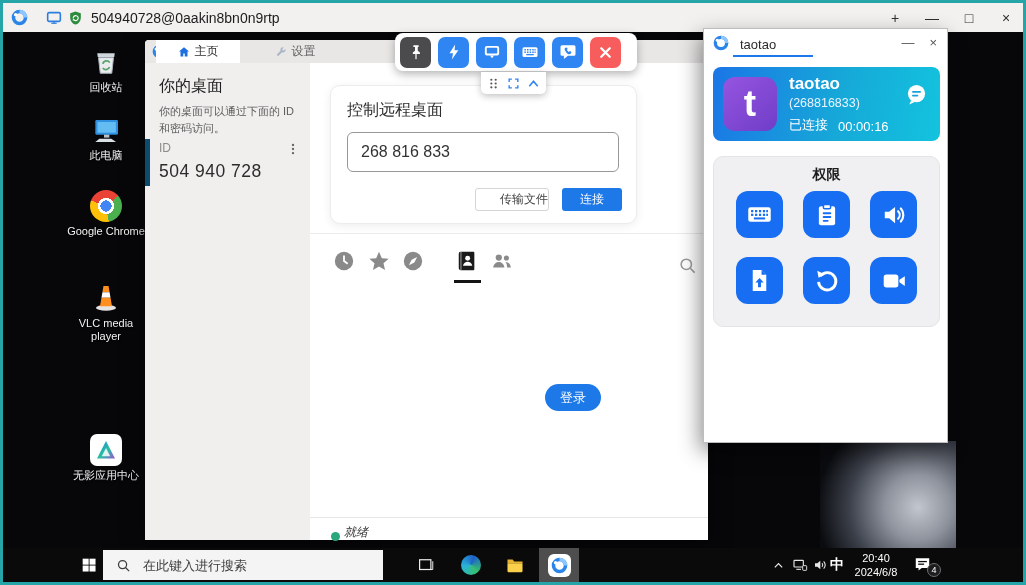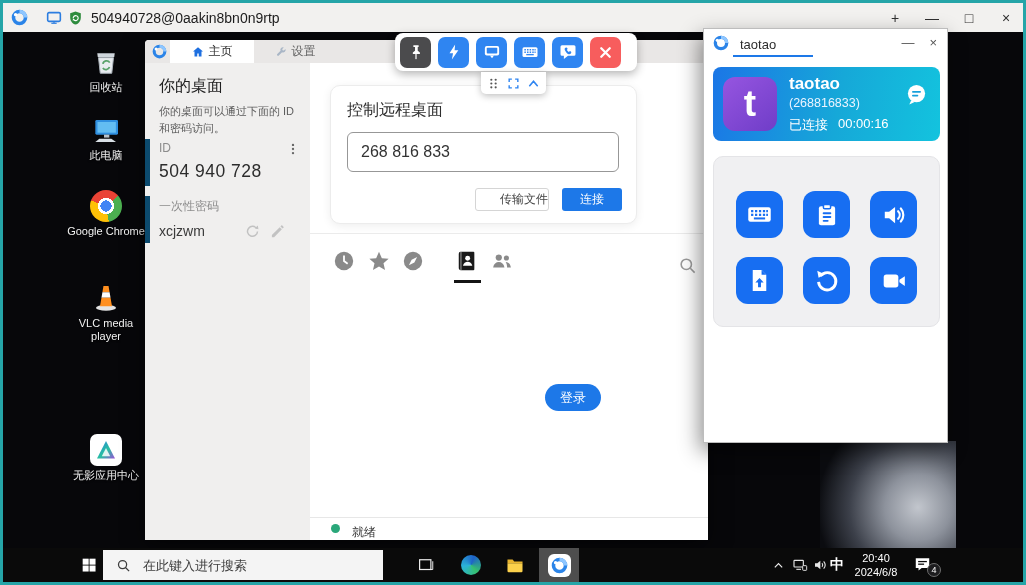--- a/index.html
+++ b/index.html
@@ -25,21 +25,21 @@
   .chrome-ball{width:32px;height:32px;border-radius:50%;
     background:radial-gradient(circle at 50% 50%, #4285f4 0 25%, #fff 25% 36%, rgba(0,0,0,0) 36%),
     conic-gradient(from -70deg, #ea4335 0 120deg, #4caf50 0 240deg, #ffc107 0 360deg);}
   .appsq{width:32px;height:32px;border-radius:7px;background:#fff;display:flex;align-items:center;justify-content:center;}
 
   
   #app{position:absolute;left:145px;top:40px;width:563px;height:500px;background:#fff;border-radius:4px;
        box-shadow:0 6px 22px rgba(0,0,0,.5);z-index:2;}
   #tabstrip{position:absolute;left:0;top:0;width:100%;height:23px;background:#e9e7e6;border-radius:4px 4px 0 0;}
   .app-tab{position:absolute;top:0;height:23px;display:flex;align-items:center;justify-content:center;gap:5px;font-size:12px;}
-  #tab-home{left:25px;width:84px;background:#fff;color:#2e2e2e;}
+  #tab-home{left:11px;width:84px;background:#fff;color:#2e2e2e;}
   #tab-settings{left:107px;width:86px;color:#5f5f5f;}
 
   #left-panel{position:absolute;left:0;top:23px;width:165px;height:477px;background:#f0efee;}
   #lp-title{position:absolute;left:14px;top:13px;font-size:16px;color:#202020;}
   #lp-desc{position:absolute;left:14px;top:40px;width:138px;font-size:11px;line-height:1.5;color:#5c5c5c;}
   .info-block{position:absolute;left:0;width:140px;border-left:5px solid #0c4a6e;padding:2px 0 4px 9px;}
   .info-label{font-size:12px;color:#8c8c8c;}
   #id-value{font-size:17.5px;color:#2c2c2c;margin-top:6px;letter-spacing:.5px;}
   #pw-row{display:flex;align-items:center;margin-top:8px;}
   #pw-value{font-size:14px;color:#3a3a3a;flex:1;}
@@ -56,21 +56,21 @@
     display:flex;align-items:center;justify-content:center;padding-left:24px;}
   #btn-connect{width:60px;height:23px;background:#1d78e8;border-radius:3px;font-size:12px;color:#fff;
     display:flex;align-items:center;justify-content:center;}
   #ab-divider{position:absolute;left:0;top:170px;width:398px;height:1px;background:#ebebeb;}
   .abtab{position:absolute;top:187px;width:22px;height:22px;}
   #ab-underline{position:absolute;left:144px;top:217px;width:27px;height:3px;background:#141414;}
   #ab-search{position:absolute;left:368px;top:193px;}
   #btn-login{position:absolute;left:235px;top:321px;width:56px;height:27px;border-radius:14px;background:#1d78e8;
     color:#fff;font-size:13px;display:flex;align-items:center;justify-content:center;}
   #status-divider{position:absolute;left:0;top:454px;width:398px;height:1px;background:#e7e7e7;}
-  #status-row{position:absolute;left:21px;top:461px;display:flex;align-items:flex-start;gap:12px;}
+  #status-row{position:absolute;left:21px;top:461px;display:flex;align-items:flex-end;gap:4px;font-style:italic;}
   #status-dot{width:9px;height:9px;border-radius:50%;background:#2aa77a;}
   #status-text{font-size:12px;color:#333;}
 
   
   #rtoolbar{position:absolute;left:395px;top:33px;width:242px;height:38px;background:#fff;border-radius:8px;
     box-shadow:0 3px 10px rgba(0,0,0,.3);display:flex;align-items:center;padding-left:5px;gap:7px;z-index:6;}
   .tb-btn{width:31px;height:31px;border-radius:7px;display:flex;align-items:center;justify-content:center;}
   .tb-blue{background:#2f85f1;} .tb-dark{background:#4b4b4d;} .tb-red{background:#f75d5d;}
   #mini-toolbar{position:absolute;left:481px;top:72px;width:65px;height:22px;background:#fff;border-radius:0 0 5px 5px;
     box-shadow:0 2px 7px rgba(0,0,0,.25);display:flex;align-items:center;justify-content:center;gap:7px;z-index:6;}
@@ -82,21 +82,21 @@
   #sp-tab{position:absolute;left:36px;top:8px;font-size:13px;color:#2b2b2b;}
   #sp-underline{position:absolute;left:29px;top:26px;width:80px;height:2px;background:#1d78e8;}
   #sp-controls{position:absolute;right:10px;top:6px;display:flex;gap:15px;font-size:13px;color:#555;}
   #peer-card{position:absolute;left:9px;top:38px;width:227px;height:74px;border-radius:8px;
     background:linear-gradient(100deg,#1b76e6 0%,#16a8d8 55%,#13c3de 100%);}
   #peer-avatar{position:absolute;left:10px;top:10px;width:54px;height:54px;border-radius:12px;
     background:linear-gradient(140deg,#9655e0,#6f3dc8);color:#fff;font-size:37px;font-weight:bold;
     display:flex;align-items:center;justify-content:center;}
   #peer-name{position:absolute;left:76px;top:7px;font-size:17px;font-weight:bold;color:#fff;}
   #peer-id{position:absolute;left:76px;top:29px;font-size:12.5px;color:#eaf4ff;}
-  #peer-status{position:absolute;left:76px;top:49px;font-size:13px;color:#fff;display:flex;gap:10px;}
+  #peer-status{position:absolute;left:76px;top:49px;font-size:13px;color:#fff;display:flex;gap:10px;align-items:flex-end;}
   #peer-chat{position:absolute;right:12px;top:16px;}
   #perm-card{position:absolute;left:9px;top:127px;width:227px;height:171px;background:#f0f0f2;
     border:1px solid #e4e4e7;border-radius:10px;}
   #perm-title{position:absolute;left:0;top:9px;width:100%;text-align:center;font-size:14px;font-weight:bold;color:#1c1c1c;}
   .perm-row{position:absolute;left:0;width:100%;display:flex;justify-content:center;gap:20px;}
   #perm-row1{top:34px;} #perm-row2{top:100px;}
   .perm-btn{width:47px;height:47px;border-radius:12px;background:#176ef2;display:flex;align-items:center;justify-content:center;}
   #btn-disconnect{position:absolute;left:9px;top:379px;width:227px;height:25px;border-radius:13px;background:#f15e5e;
     color:#fff;font-size:13px;display:flex;align-items:center;justify-content:center;gap:6px;}
 
@@ -240,34 +240,20 @@
         <div class="info-label">ID</div>
         <div id="id-value">504 940 728</div>
       </div>
       <svg id="kebab" width="14" height="14" viewBox="0 0 24 24">
           <g fill="#666">
             <circle cx="12" cy="5" r="2"></circle>
             <circle cx="12" cy="12" r="2"></circle>
             <circle cx="12" cy="19" r="2"></circle>
           </g>
         </svg>
-      <div class="info-block" style="top:133px">
-        <div class="info-label">一次性密码</div>
-        <div id="pw-row">
-          <span id="pw-value">xcjzwm</span>
-          <svg width="15" height="15" viewBox="0 0 24 24" style="margin-right:10px">
-              <path fill="none" stroke="#c2c2c2" stroke-width="2.4" d="M18.8 7.5A8 8 0 1 0 20 12"></path>
-              <path fill="#c2c2c2" d="M20.5 2.5l1 6-5.8-1.6z"></path>
-            </svg>
-          <svg width="15" height="15" viewBox="0 0 24 24">
-              <path fill="#c2c2c2" d="M3 17.5V21h3.5L19 8.5 15.5 5z"></path>
-              <path fill="#c2c2c2" d="M16.7 3.8l3.5 3.5 1.3-1.3a1.2 1.2 0 0 0 0-1.7l-1.8-1.8a1.2 1.2 0 0 0-1.7 0z"></path>
-            </svg>
-        </div>
-      </div>
     </div>
 
     <div id="main-area">
       <div id="connect-card">
         <div id="cc-title">控制远程桌面</div>
         <input id="cc-input" value="268 816 833" style="">
         <div id="cc-btns">
           <div id="btn-transfer">传输文件</div>
           <div id="btn-connect">连接</div>
         </div>
@@ -410,20 +396,21 @@
           <circle cx="12" cy="11" r="9" fill="#fff"></circle>
           <path fill="#fff" d="M6.5 18l-2 4.5 5.5-2.6z"></path>
           <g fill="#18a0dc">
             <rect x="7.3" y="8.3" width="9.4" height="1.9" rx=".95"></rect>
             <rect x="7.3" y="12.2" width="6.6" height="1.9" rx=".95"></rect>
           </g>
         </svg>
     </div>
 
     <div id="perm-card">
+      <div id="perm-title">权限</div>
       <div class="perm-row" id="perm-row1">
         <div class="perm-btn">
             <svg width="27" height="27" viewBox="0 0 24 24">
               <rect x="2" y="5.5" width="20" height="13" rx="2" fill="#fff"></rect>
               <g fill="#176ef2">
                 <rect x="4.5" y="8" width="2" height="2"></rect>
                 <rect x="8" y="8" width="2" height="2"></rect>
                 <rect x="11.5" y="8" width="2" height="2"></rect>
                 <rect x="15" y="8" width="2" height="2"></rect>
                 <rect x="18" y="8" width="1.5" height="2"></rect>

